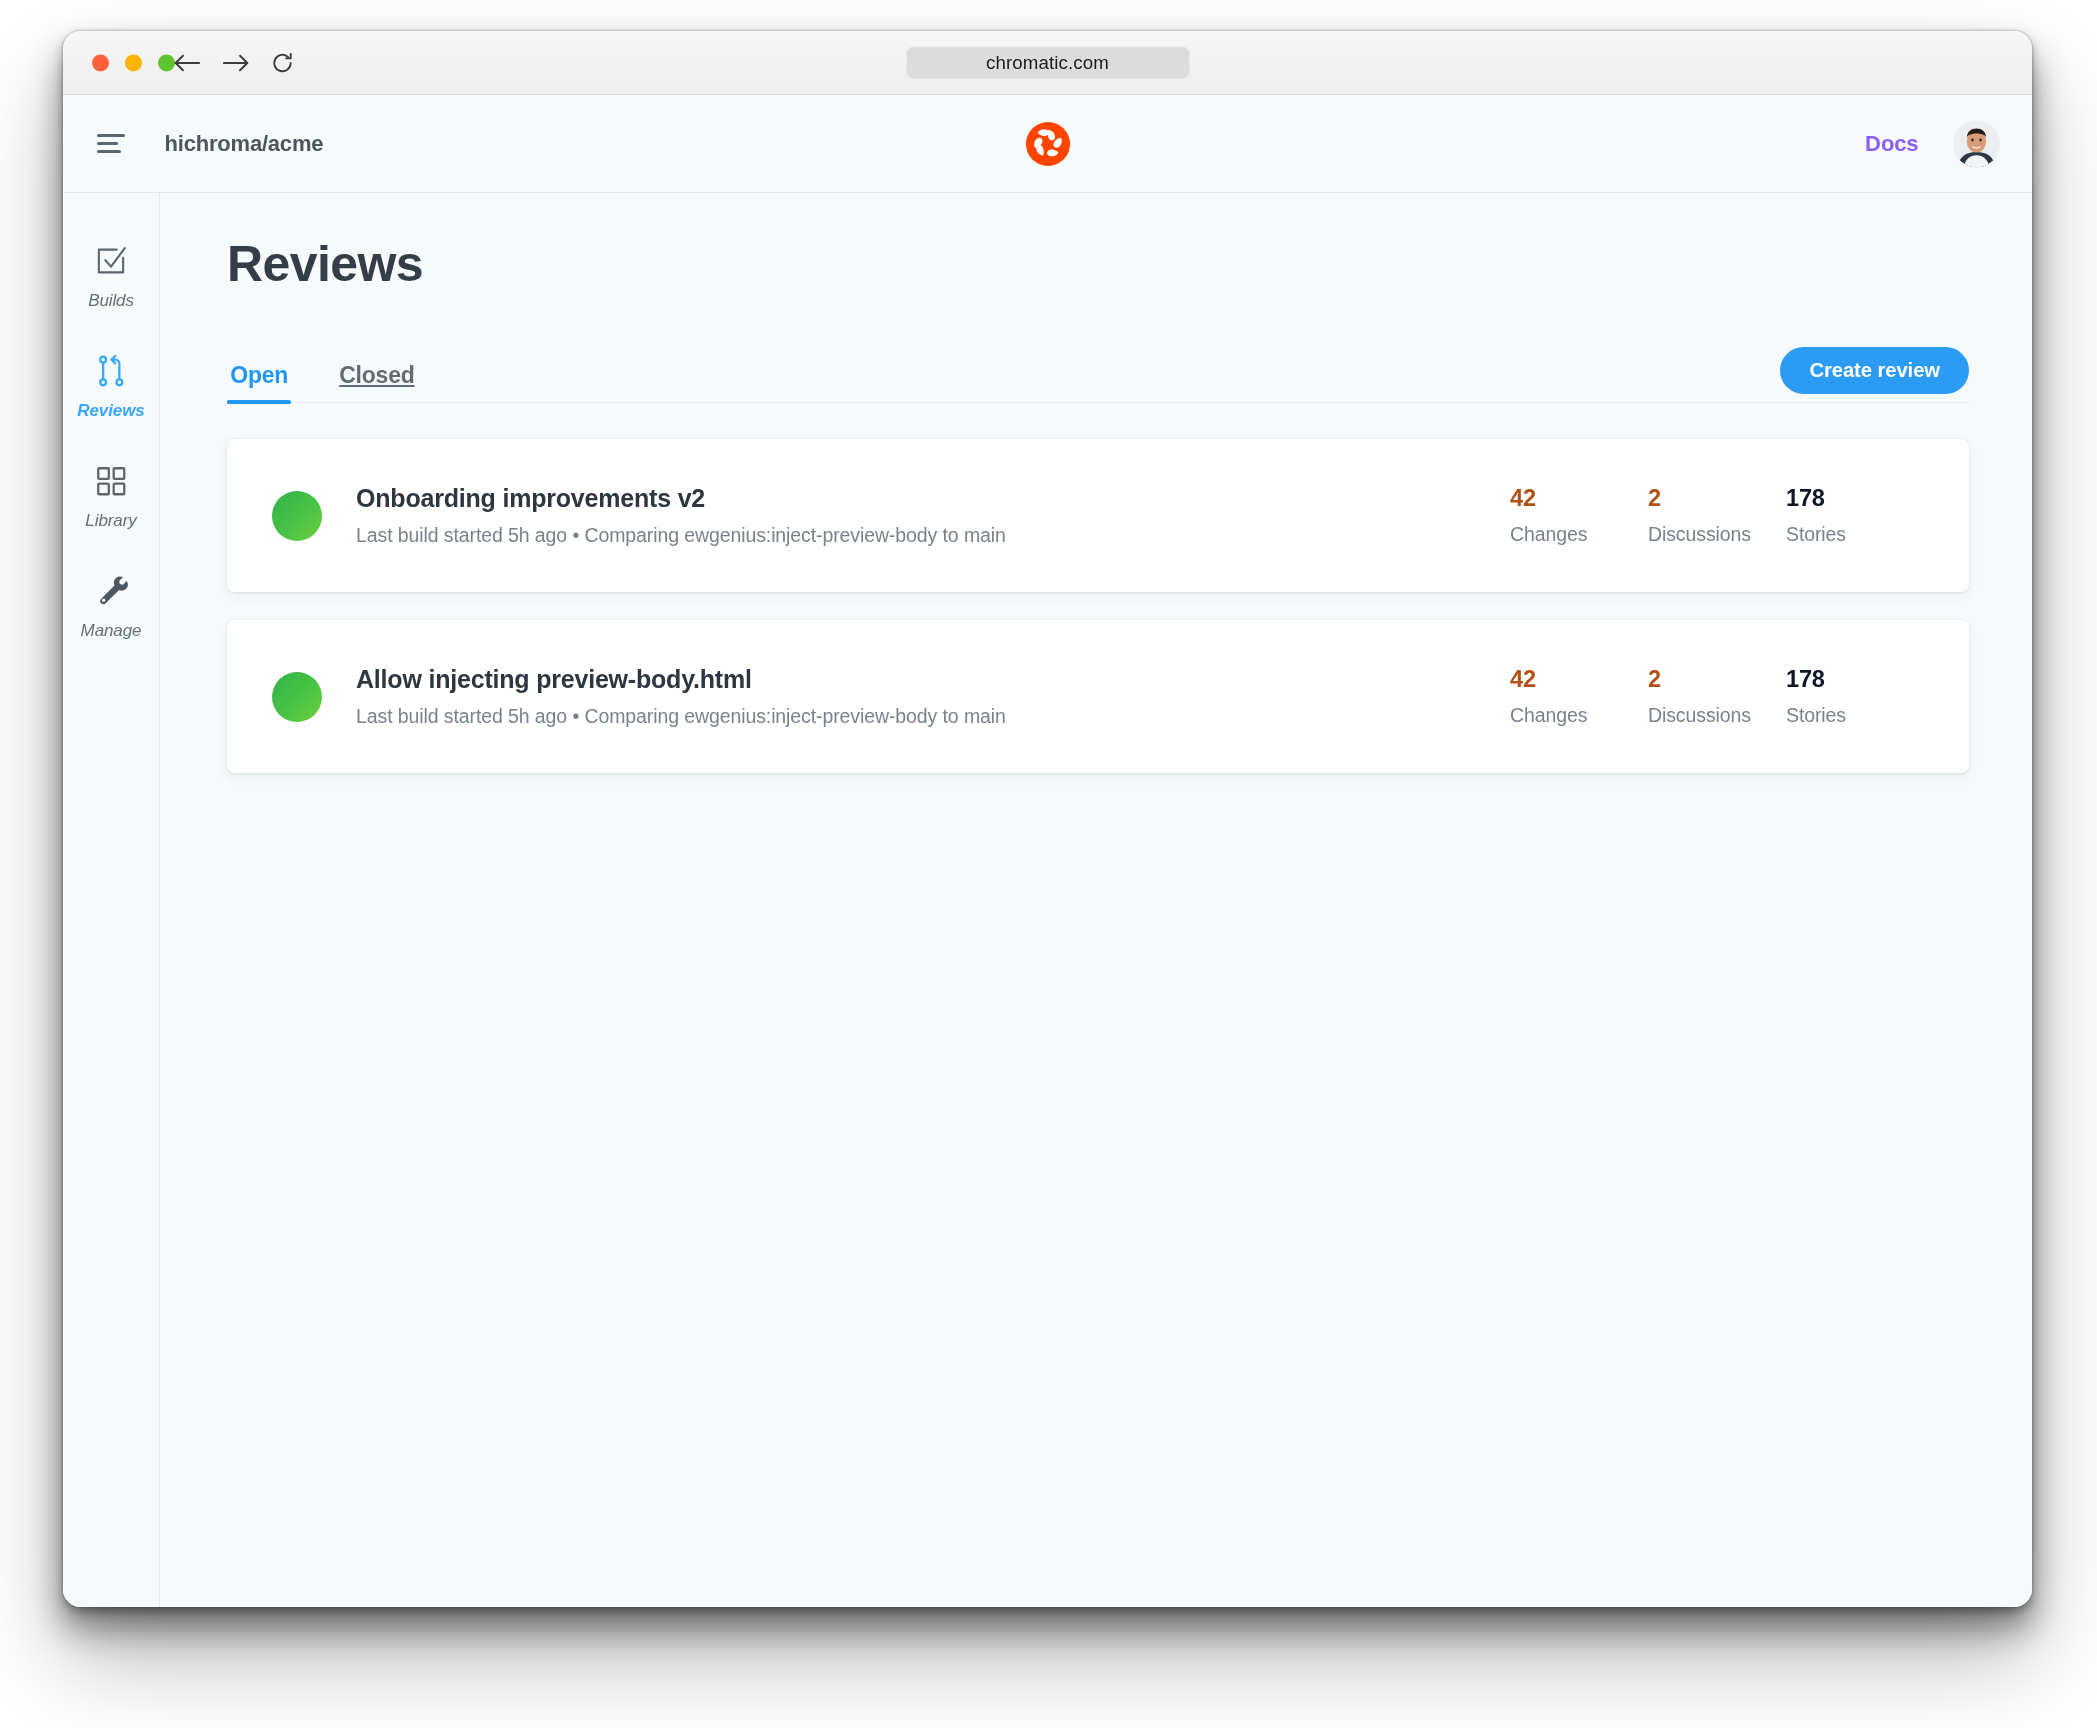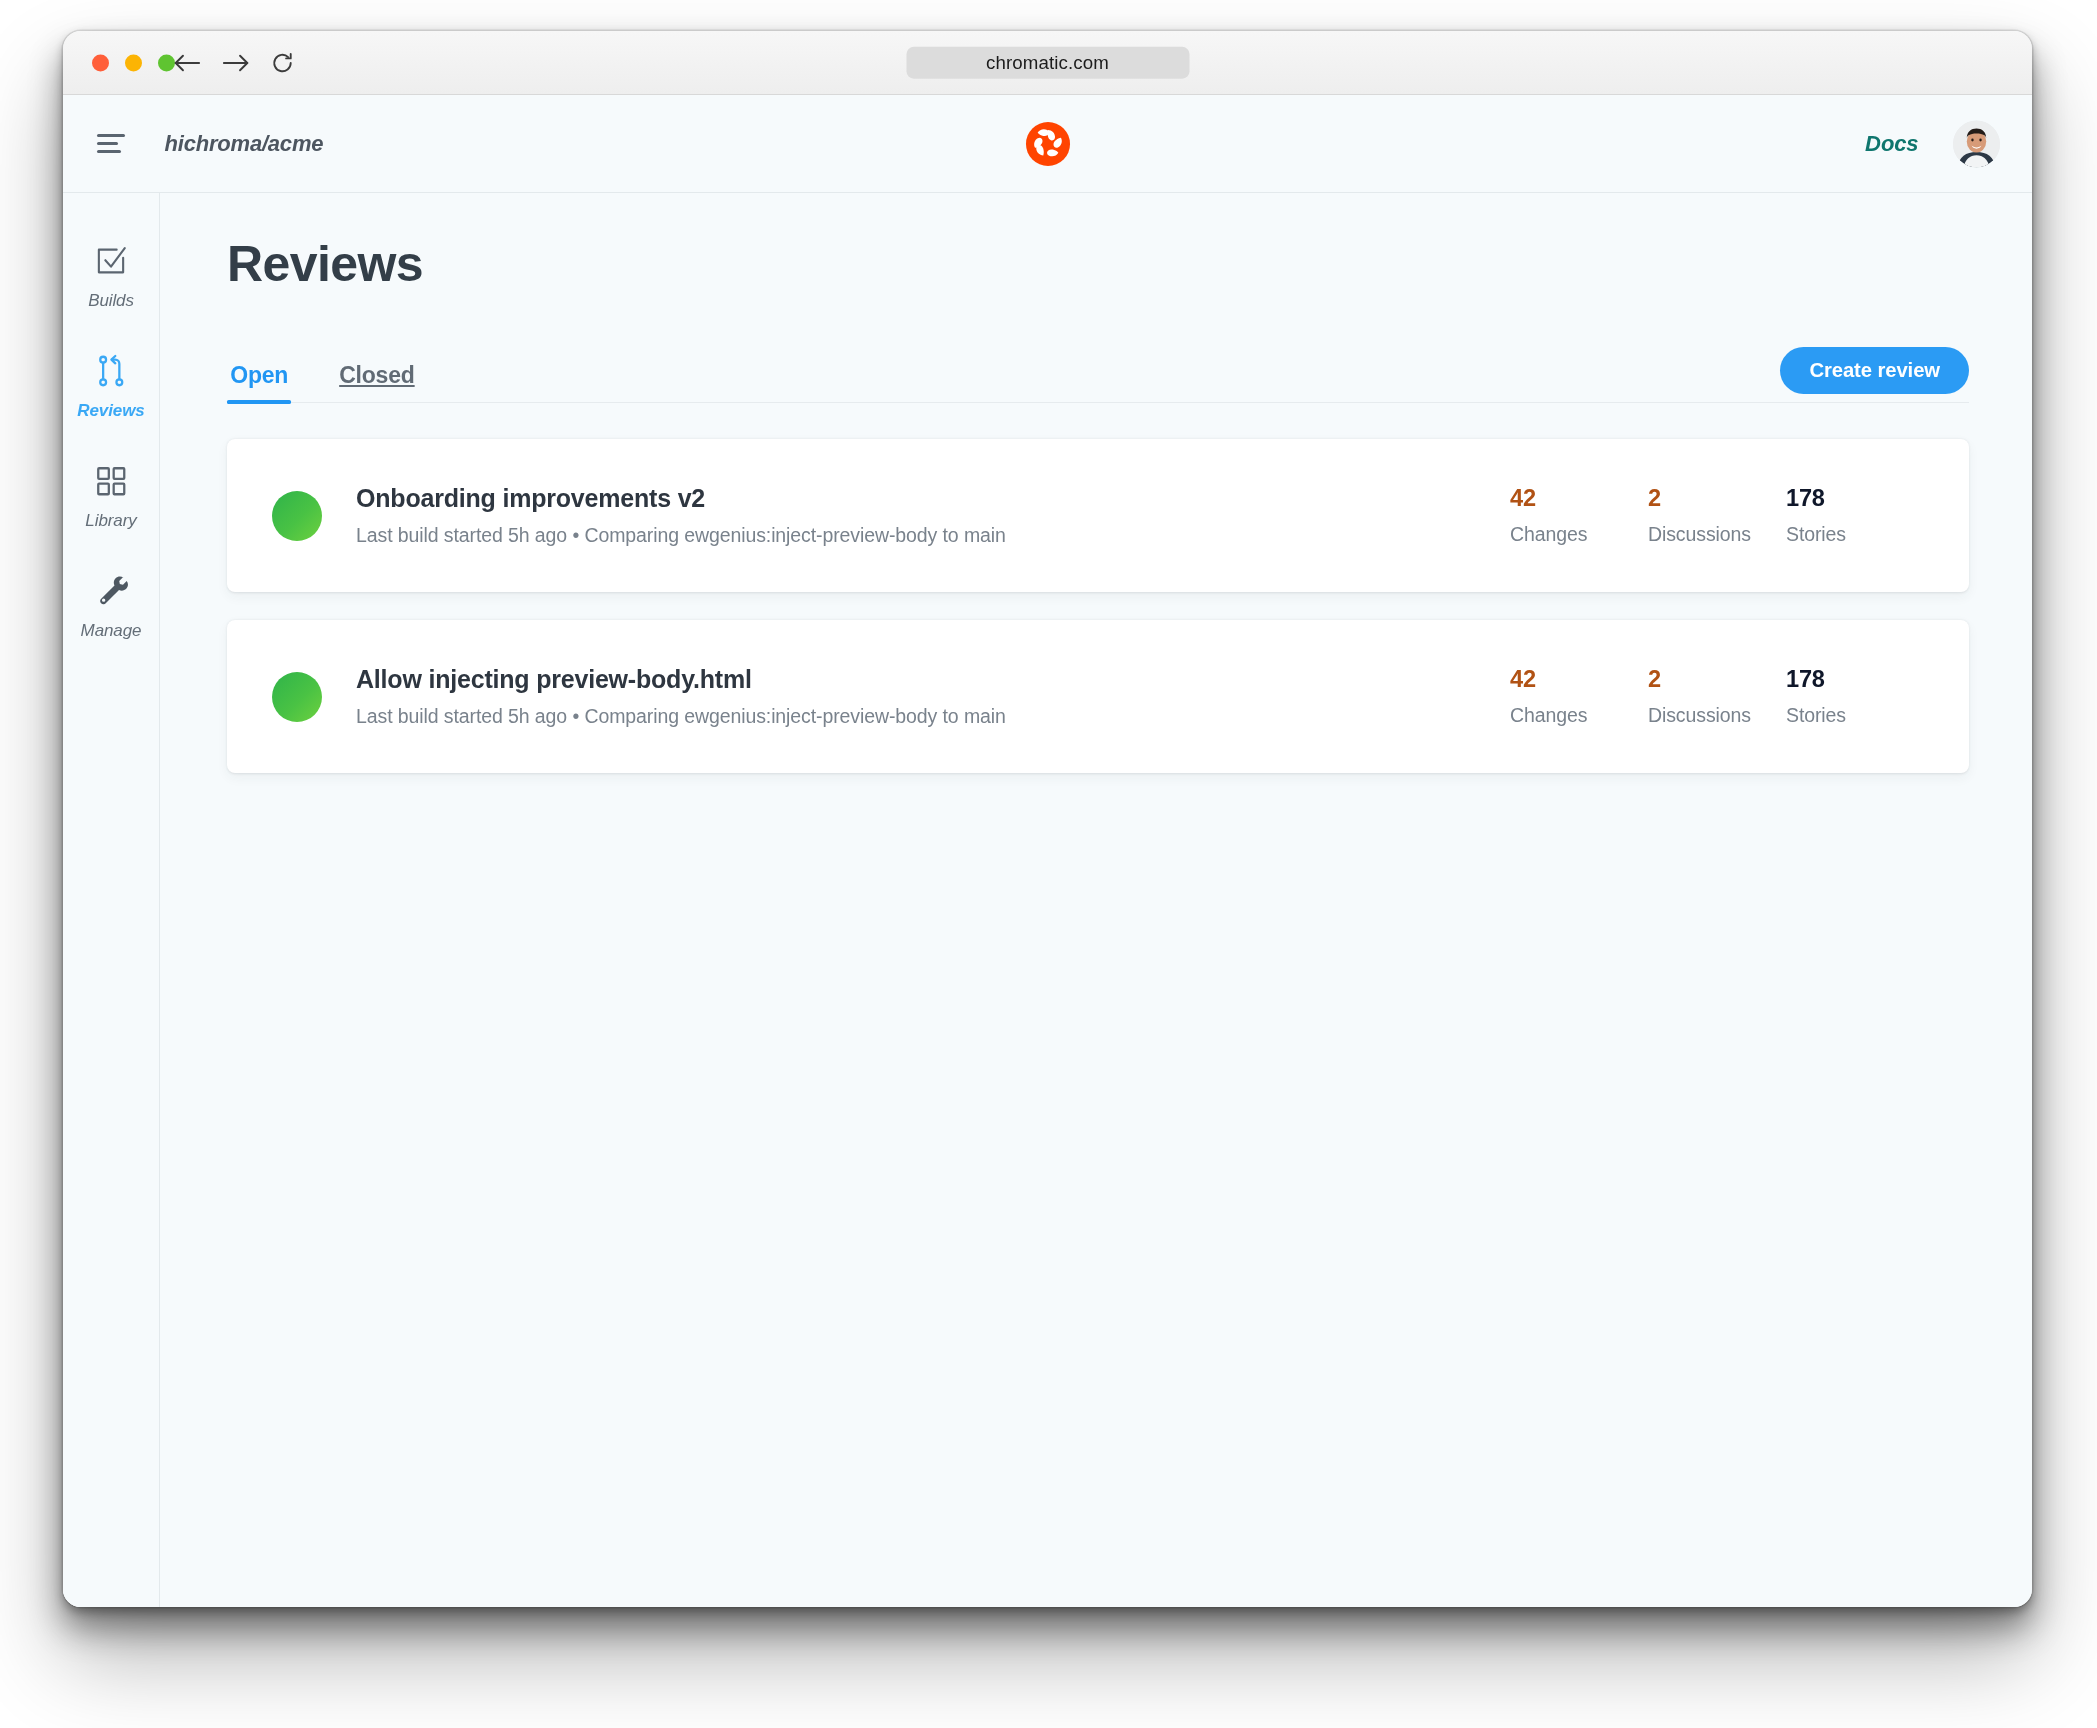--- a/index.html
+++ b/index.html
@@ -93,21 +93,20 @@
   }
 
   
   .appheader {
     position: relative;
     height: 97px;
     background: #f6fafc;
     border-bottom: 0.8px solid #e3e9ec;
     display: flex;
     align-items: center;
-    font-style: italic;
   }
   .hamburger {
     margin-left: 34px;
     width: 32.5px;
     height: 32.5px;
     display: flex;
     flex-direction: column;
     justify-content: center;
     gap: 5.7px;
     cursor: pointer;
@@ -144,21 +143,21 @@
     right: 32.5px;
     top: 50%;
     transform: translateY(-50%);
     display: flex;
     align-items: center;
     gap: 34px;
   }
   .docs-link {
     font-size: 22px;
     font-weight: bold;
-    color: #0f766e;
+    color: #8b5cf6;
     letter-spacing: -0.1px;
     cursor: pointer;
   }
   .avatar {
     width: 47px;
     height: 47px;
     border-radius: 50%;
     overflow: hidden;
     background: #e9ecee;
     position: relative;

